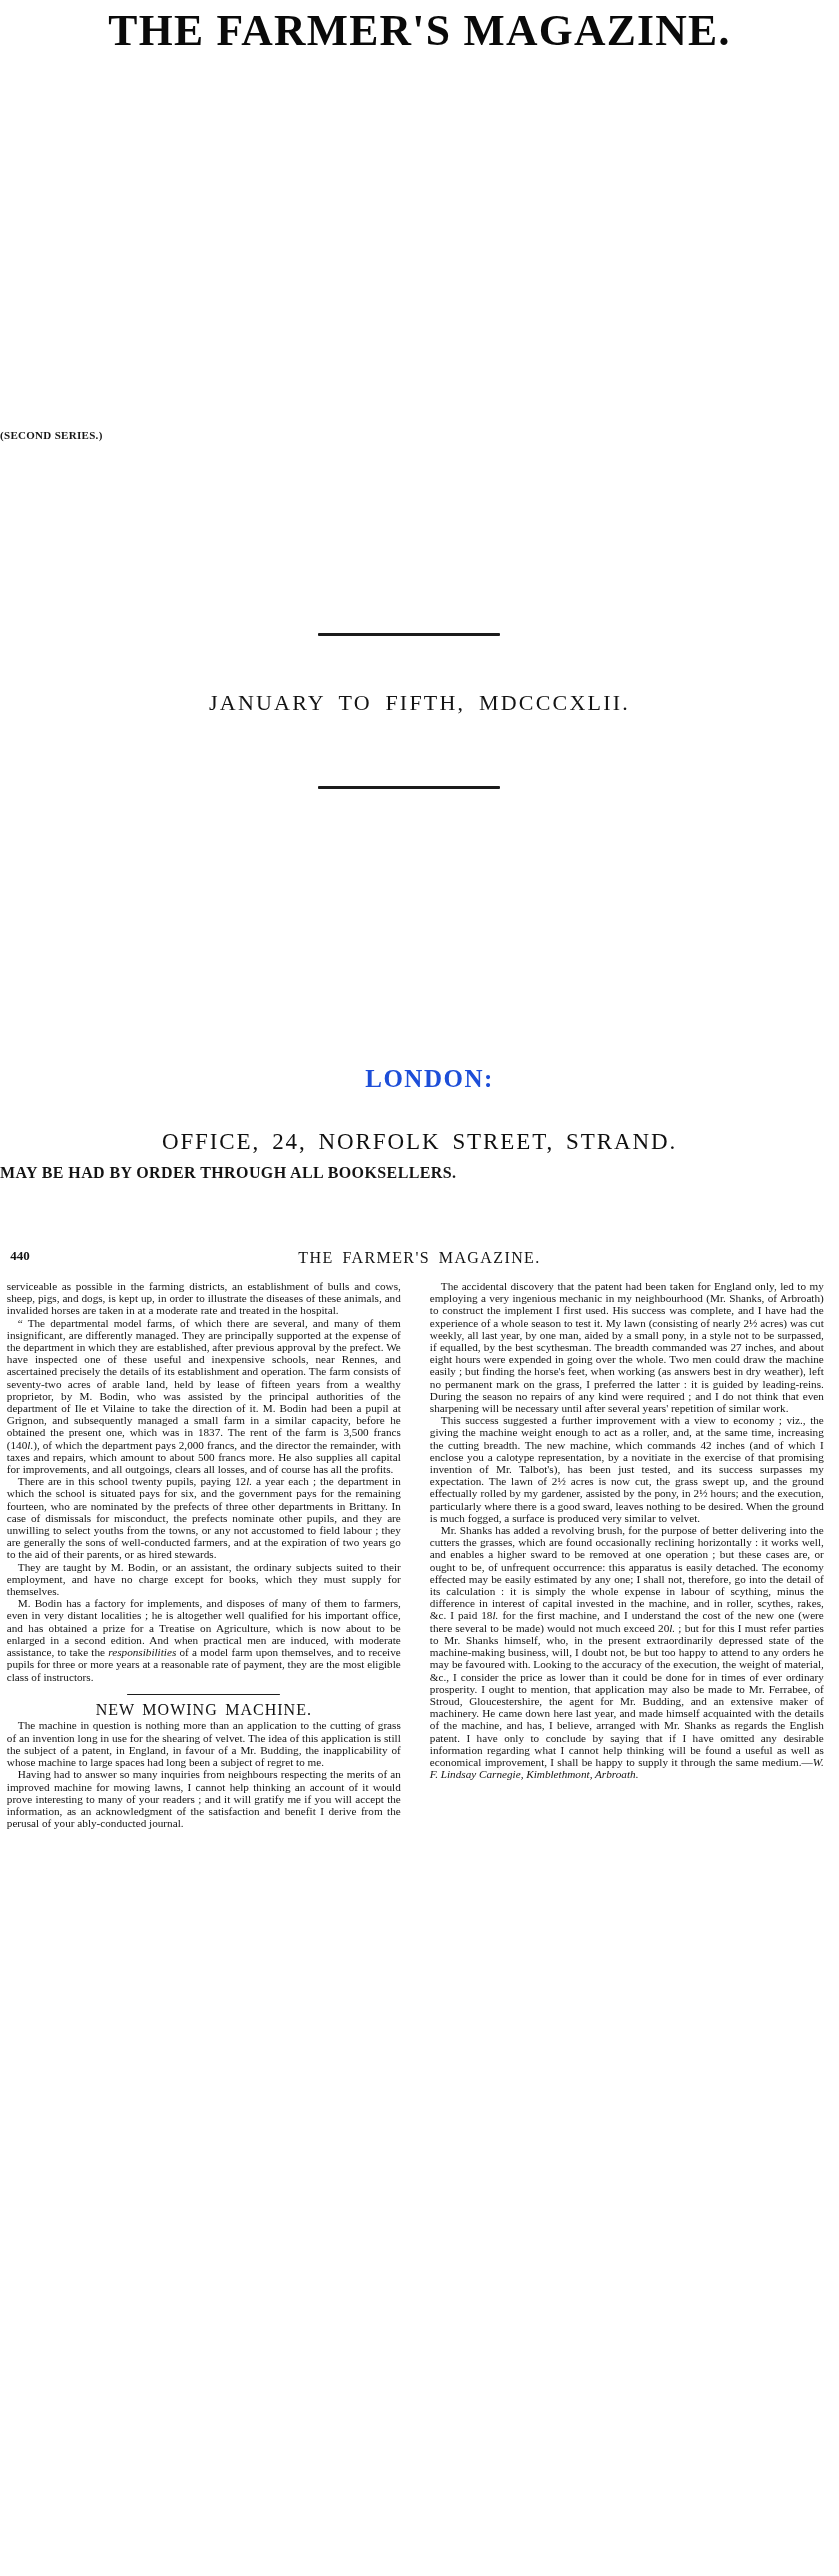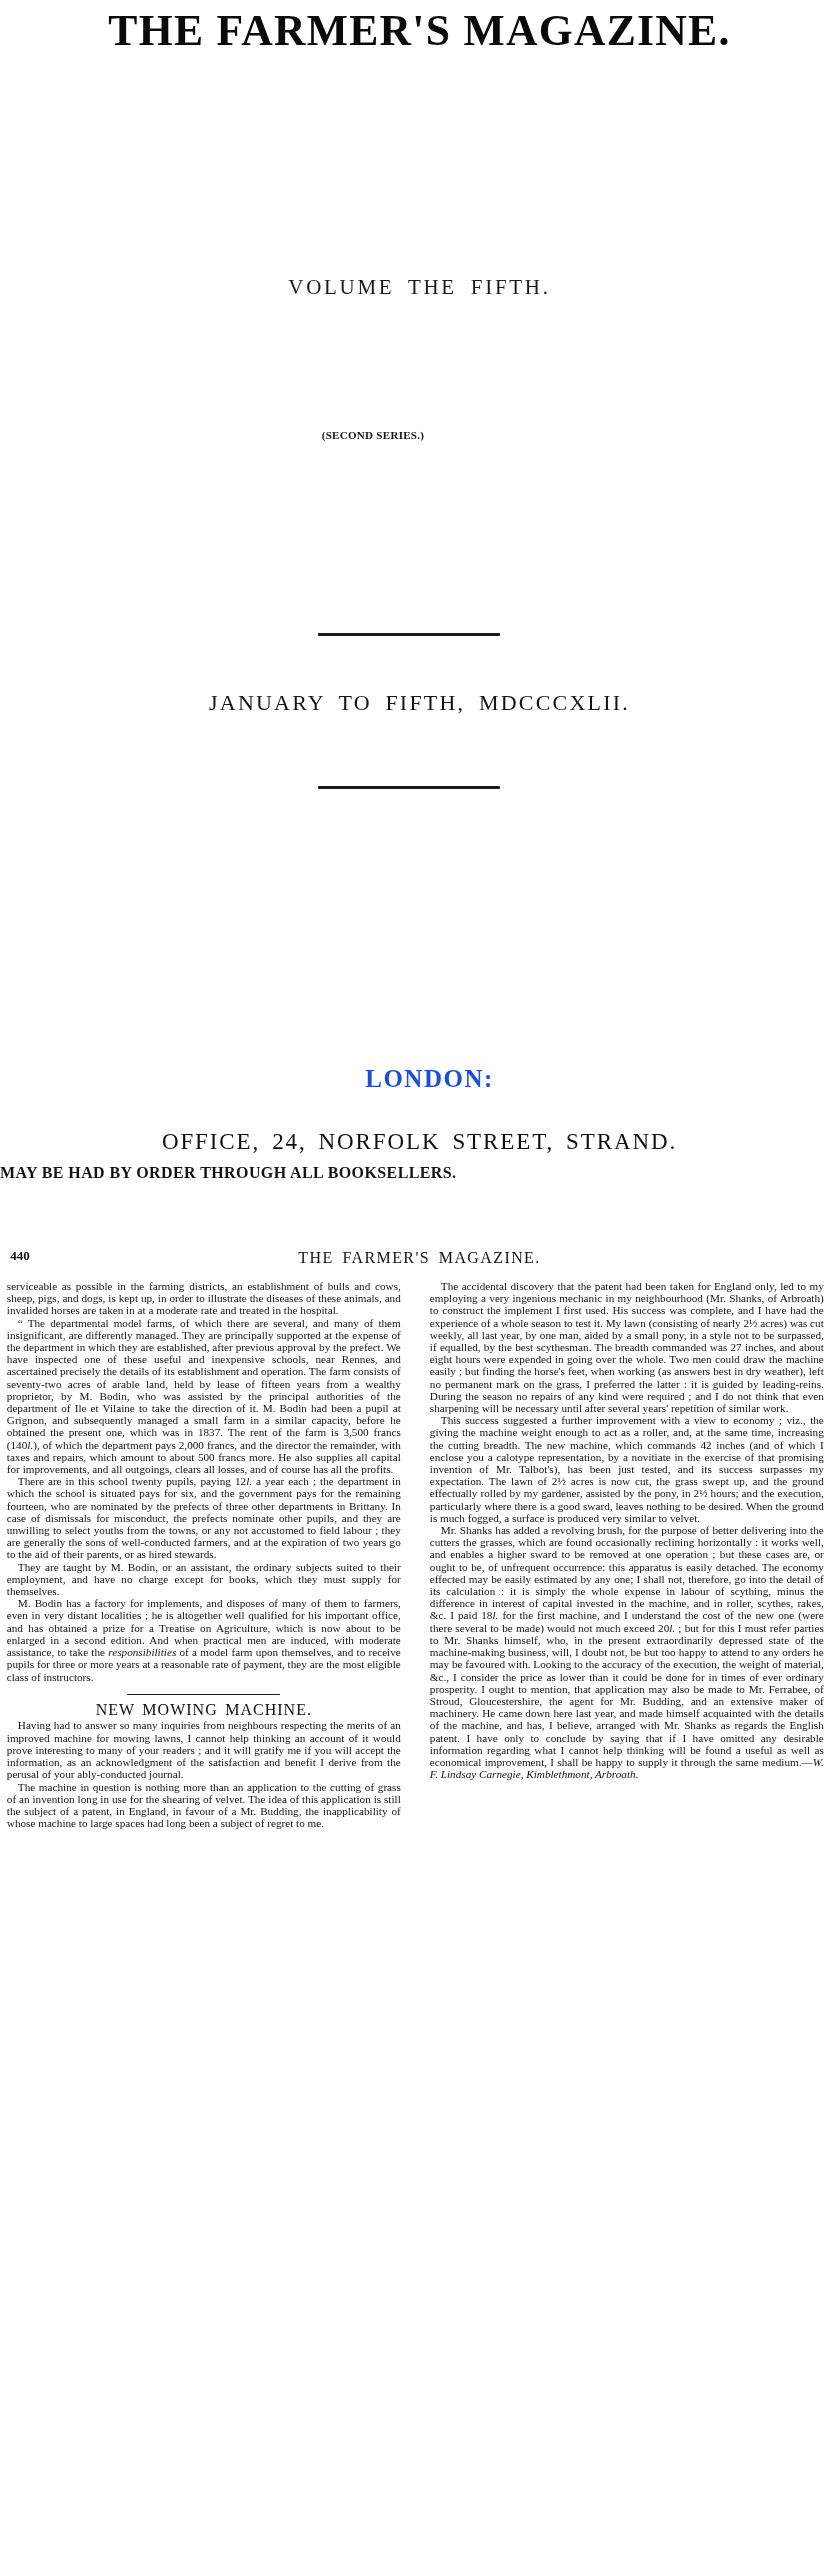--- a/index.html
+++ b/index.html
@@ -52,21 +52,21 @@
     font-size: 21px;
     letter-spacing: 2.7px;
     word-spacing: 6px;
     color: #1a1a1a;
   }
   .tp-series {
     position: absolute;
     top: 429px;
     left: 0;
     width: 746px;
-    text-align: center;
+    text-align: left;
     font-size: 11px;
     font-weight: bold;
     letter-spacing: 0.3px;
     color: #161616;
   }
   .tp-rule-1 {
     position: absolute;
     top: 633px;
     left: 318px;
     width: 182px;
@@ -211,21 +211,20 @@
 </style>
 </head>
 <body>
 
 <div class="page">
 
   <div class="titlepage">
 
     <div class="tp-title">THE FARMER'S MAGAZINE.</div>
 
-    <div class="tp-volume">VOLUME THE FIFTH.</div>
 
     <div class="tp-series">(SECOND SERIES.)</div>
 
     <div class="tp-rule-1"></div>
 
     <div class="tp-dates">JANUARY TO FIFTH, MDCCCXLII.</div>
 
     <div class="tp-rule-2"></div>
 
     <div class="tp-city">LONDON:</div>
@@ -245,22 +244,22 @@
     <div class="columns">
 
       <div class="col" id="left-col">
           <p class="noindent">serviceable as possible in the farming districts, an establishment of bulls and cows, sheep, pigs, and dogs, is kept up, in order to illustrate the diseases of these animals, and invalided horses are taken in at a moderate rate and treated in the hospital.</p>
           <p>“ The departmental model farms, of which there are several, and many of them insignificant, are differently managed.  They are principally supported at the expense of the department in which they are established, after previous approval by the prefect.  We have inspected one of these useful and inexpensive schools, near Rennes, and ascertained precisely the details of its establishment and operation.  The farm consists of seventy-two acres of arable land, held by lease of fifteen years from a wealthy proprietor, by M. Bodin, who was assisted by the principal authorities of the department of Ile et Vilaine to take the direction of it.   M. Bodin had been a pupil at Grignon, and subsequently managed a small farm in a similar capacity, before he obtained the present one, which was in 1837.   The rent of the farm is 3,500 francs (140<em>l.</em>), of which the department pays 2,000 francs, and the director the remainder, with taxes and repairs, which amount to about 500 francs more.   He also supplies all capital for improvements, and all outgoings, clears all losses, and of course has all the profits.</p>
           <p>There are in this school twenty pupils, paying 12<em>l.</em> a year each ; the department in which the school is situated pays for six, and the government pays for the remaining fourteen, who are nominated by the prefects of three other departments in Brittany.   In case of dismissals for misconduct, the prefects nominate other pupils, and they are unwilling to select youths from the towns, or any not accustomed to field labour ; they are generally the sons of well-conducted farmers, and at the expiration of two years go to the aid of their parents, or as hired stewards.</p>
           <p>They are taught by M. Bodin, or an assistant, the ordinary subjects suited to their employment, and have no charge except for books, which they must supply for themselves.</p>
           <p>M. Bodin has a factory for implements, and disposes of many of them to farmers, even in very distant localities ; he is altogether well qualified for his important office, and has obtained a prize for a Treatise on Agriculture, which is now about to be enlarged in a second edition.   And when practical men are induced, with moderate assistance, to take the <em>responsibilities</em> of a model farm upon themselves, and to receive pupils for three or more years at a reasonable rate of payment, they are the most eligible class of instructors.</p>
           <div class="sect-rule"></div>
           <h2 class="sect-head">NEW MOWING MACHINE.</h2>
+          <p>The machine in question is nothing more than an application to the cutting of grass of an invention long in use for the shearing of velvet.  The idea of this application is still the subject of a patent, in England, in favour of a Mr. Budding, the inapplicability of whose machine to large spaces had long been a subject of regret to me.</p>
           <p>Having had to answer so many inquiries from neighbours respecting the merits of an improved machine for mowing lawns, I cannot help thinking an account of it would prove interesting to many of your readers ; and it will gratify me if you will accept the information, as an acknowledgment of the satisfaction and benefit I derive from the perusal of your ably-conducted journal.</p>
-          <p>The machine in question is nothing more than an application to the cutting of grass of an invention long in use for the shearing of velvet.  The idea of this application is still the subject of a patent, in England, in favour of a Mr. Budding, the inapplicability of whose machine to large spaces had long been a subject of regret to me.</p>
         </div>
 
       <div class="col" id="right-col">
           <p>The accidental discovery that the patent had been taken for England only, led to my employing a very ingenious mechanic in my neighbourhood (Mr. Shanks, of Arbroath) to construct the implement I first used.  His success was complete, and I have had the experience of a whole season to test it.  My lawn (consisting of nearly 2½ acres) was cut weekly, all last year, by one man, aided by a small pony, in a style not to be surpassed, if equalled, by the best scythesman.  The breadth commanded was 27 inches, and about eight hours were expended in going over the whole.  Two men could draw the machine easily ; but finding the horse's feet, when working (as answers best in dry weather), left no permanent mark on the grass, I preferred the latter : it is guided by leading-reins.  During the season no repairs of any kind were required ; and I do not think that even sharpening will be necessary until after several years' repetition of similar work.</p>
           <p>This success suggested a further improvement with a view to economy ; viz., the giving the machine weight enough to act as a roller, and, at the same time, increasing the cutting breadth.  The new machine, which commands 42 inches (and of which I enclose you a calotype representation, by a novitiate in the exercise of that promising invention of Mr. Talbot's), has been just tested, and its success surpasses my expectation.  The lawn of 2½ acres is now cut, the grass swept up, and the ground effectually rolled by my gardener, assisted by the pony, in 2½ hours; and the execution, particularly where there is a good sward, leaves nothing to be desired.  When the ground is much fogged, a surface is produced very similar to velvet.</p>
           <p>Mr. Shanks has added a revolving brush, for the purpose of better delivering into the cutters the grasses, which are found occasionally reclining horizontally : it works well, and enables a higher sward to be removed at one operation ; but these cases are, or ought to be, of unfrequent occurrence: this apparatus is easily detached.  The economy effected may be easily estimated by any one; I shall not, therefore, go into the detail of its calculation : it is simply the whole expense in labour of scything, minus the difference in interest of capital invested in the machine, and in roller, scythes, rakes, &amp;c.  I paid 18<em>l.</em> for the first machine, and I understand the cost of the new one (were there several to be made) would not much exceed 20<em>l.</em> ; but for this I must refer parties to Mr. Shanks himself, who, in the present extraordinarily depressed state of the machine-making business, will, I doubt not, be but too happy to attend to any orders he may be favoured with.  Looking to the accuracy of the execution, the weight of material, &amp;c., I consider the price as lower than it could be done for in times of ever ordinary prosperity.  I ought to mention, that application may also be made to Mr. Ferrabee, of Stroud, Gloucestershire, the agent for Mr. Budding, and an extensive maker of machinery.  He came down here last year, and made himself acquainted with the details of the machine, and has, I believe, arranged with Mr. Shanks as regards the English patent.  I have only to conclude by saying that if I have omitted any desirable information regarding what I cannot help thinking will be found a useful as well as economical improvement, I shall be happy to supply it through the same medium.—<em>W. F. Lindsay Carnegie, Kimblethmont, Arbroath.</em></p>
         </div>
 
     </div>
   </div>

